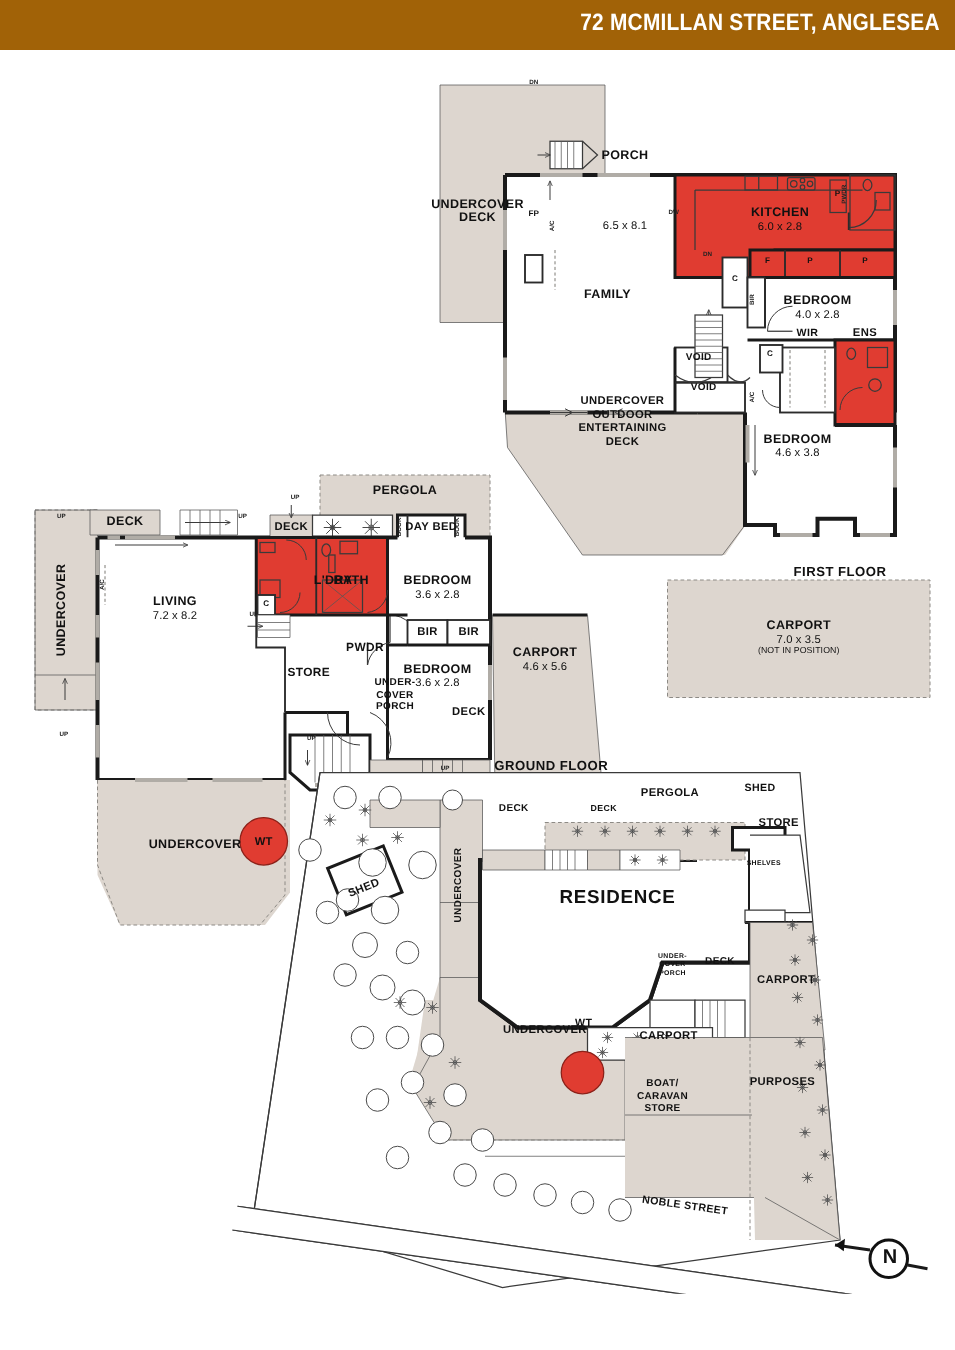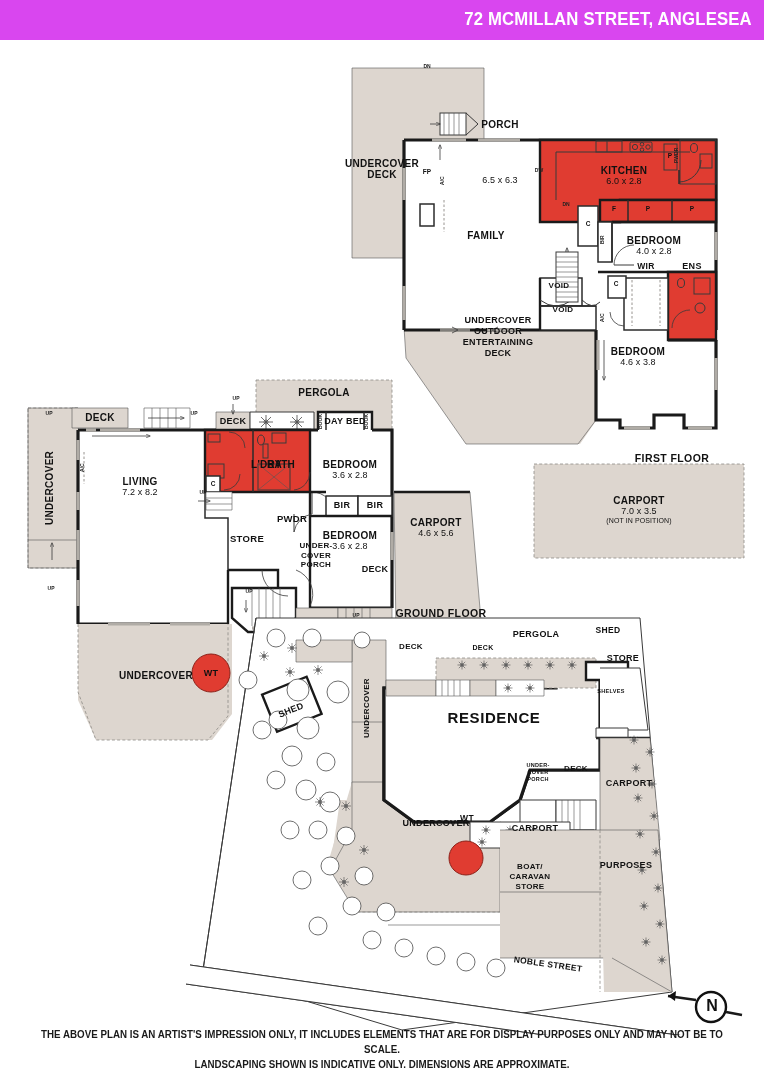--- a/index.html
+++ b/index.html
@@ -15,21 +15,21 @@
     height: 1080px;
     overflow: hidden;
     background: #ffffff;
   }
 
   
   #header {
     position: absolute;
     left: 0; top: 0;
     width: 764px; height: 40px;
-    background: #d946ef;
+    background: #a16207;
   }
   #header-title {
     position: absolute;
     right: 12px; top: 8px;
     color: #ffffff;
     font-size: 19px;
     font-weight: bold;
     letter-spacing: 0.2px;
     font-family: "Liberation Sans Narrow", "Liberation Sans", sans-serif;
     transform: scaleX(0.88);
@@ -924,21 +924,21 @@
       </g>
     </svg>
 
     
 
     
     <div class="lbl room" style="left:330px; top:118px; width:104px;">UNDERCOVER
 DECK</div>
 
     <div class="lbl room" style="left:448px; top:79px; width:104px;">PORCH</div>
-    <div class="lbl dim" style="left:448px; top:135px; width:104px;">6.5 x 6.3</div>
+    <div class="lbl dim" style="left:448px; top:135px; width:104px;">6.5 x 8.1</div>
 
     <div class="lbl room" style="left:434px; top:190px; width:104px;">FAMILY</div>
 
     <div class="lbl room" style="left:570px; top:125px; width:108px;">KITCHEN</div>
     <div class="lbl dim" style="left:570px; top:136px; width:108px;">6.0 x 2.8</div>
 
     <div class="lbl room" style="left:602px; top:195px; width:104px;">BEDROOM</div>
     <div class="lbl dim" style="left:602px; top:206px; width:104px;">4.0 x 2.8</div>
 
     <div class="lbl room" style="left:586px; top:306px; width:104px;">BEDROOM</div>
@@ -1055,18 +1055,14 @@
     <div class="lbl room" style="left:490px; top:822px; width:80px; font-size:8px; line-height:10px;">BOAT/
 CARAVAN
 STORE</div>
     <div class="lbl room" style="left:590px; top:820px; width:72px; font-size:9px;">PURPOSES</div>
 
     <div class="lbl room" style="left:508px; top:920px; width:80px; font-size:8.5px; transform:rotate(8deg);">NOBLE STREET</div>
 
     <div class="lbl" style="left:702px; top:957px; width:20px; font-size:16px; font-weight:bold;">N</div>
   </div>
 
-  <div id="footer">
-    <div>THE ABOVE PLAN IS AN ARTIST'S IMPRESSION ONLY, IT INCLUDES ELEMENTS THAT ARE FOR DISPLAY PURPOSES ONLY AND MAY NOT BE TO SCALE.</div>
-    <div>LANDSCAPING SHOWN IS INDICATIVE ONLY. DIMENSIONS ARE APPROXIMATE.</div>
-  </div>
 
 </div>
 
 </body></html>

